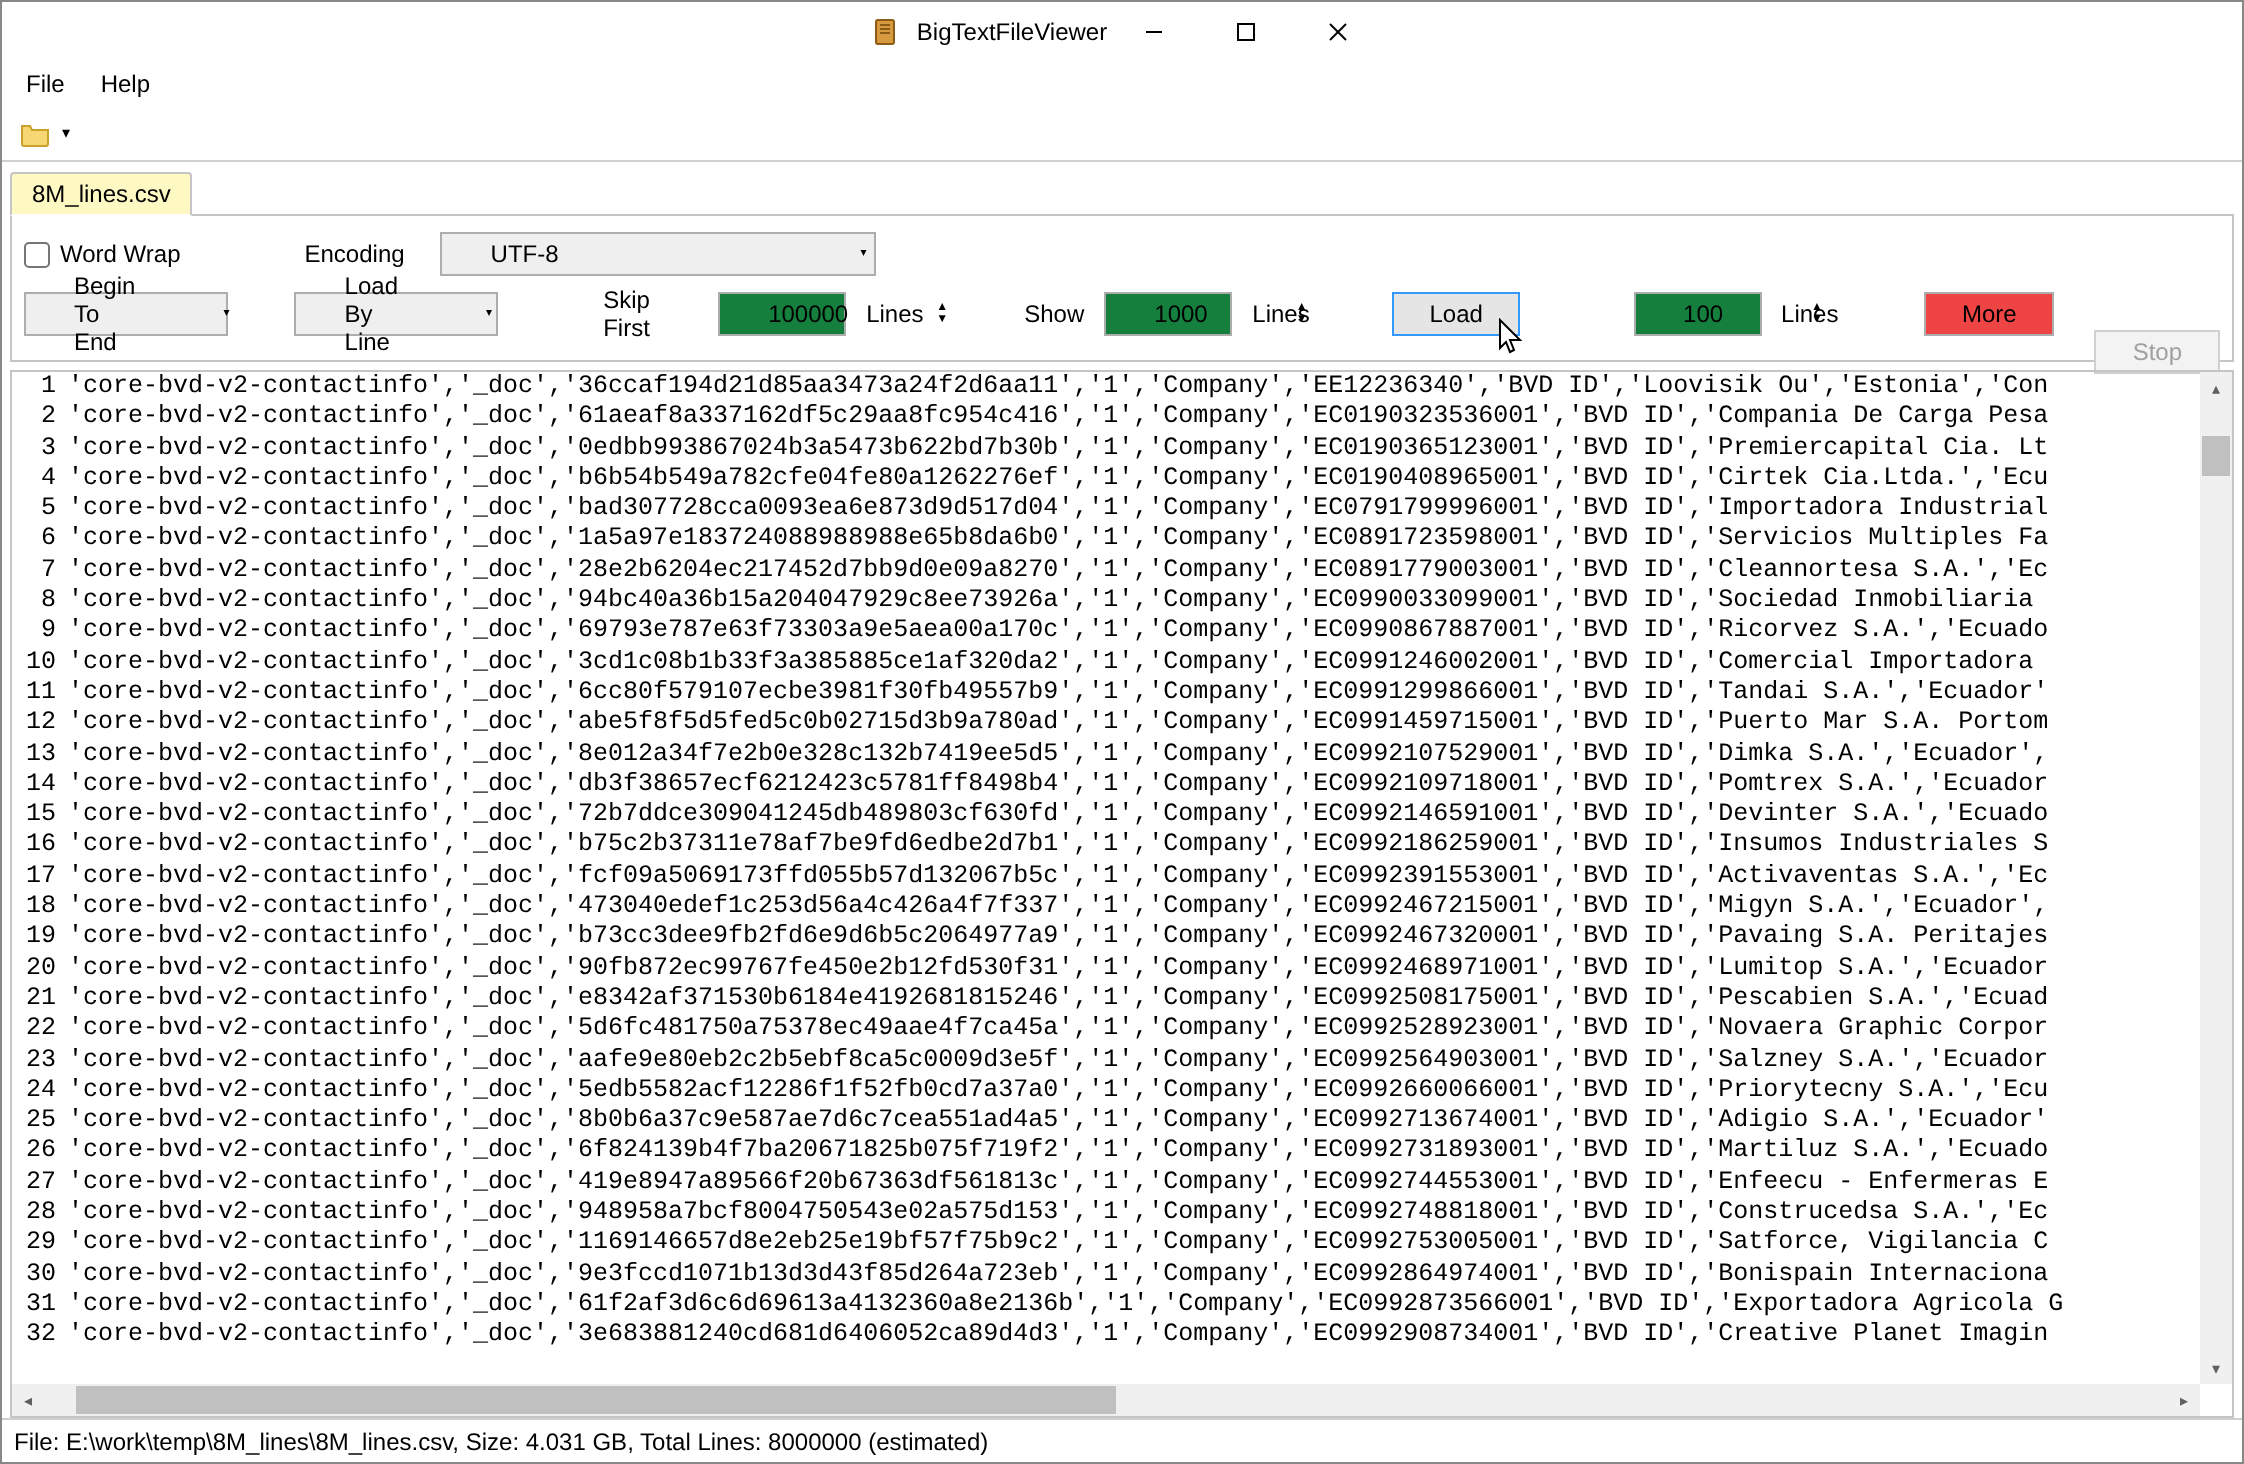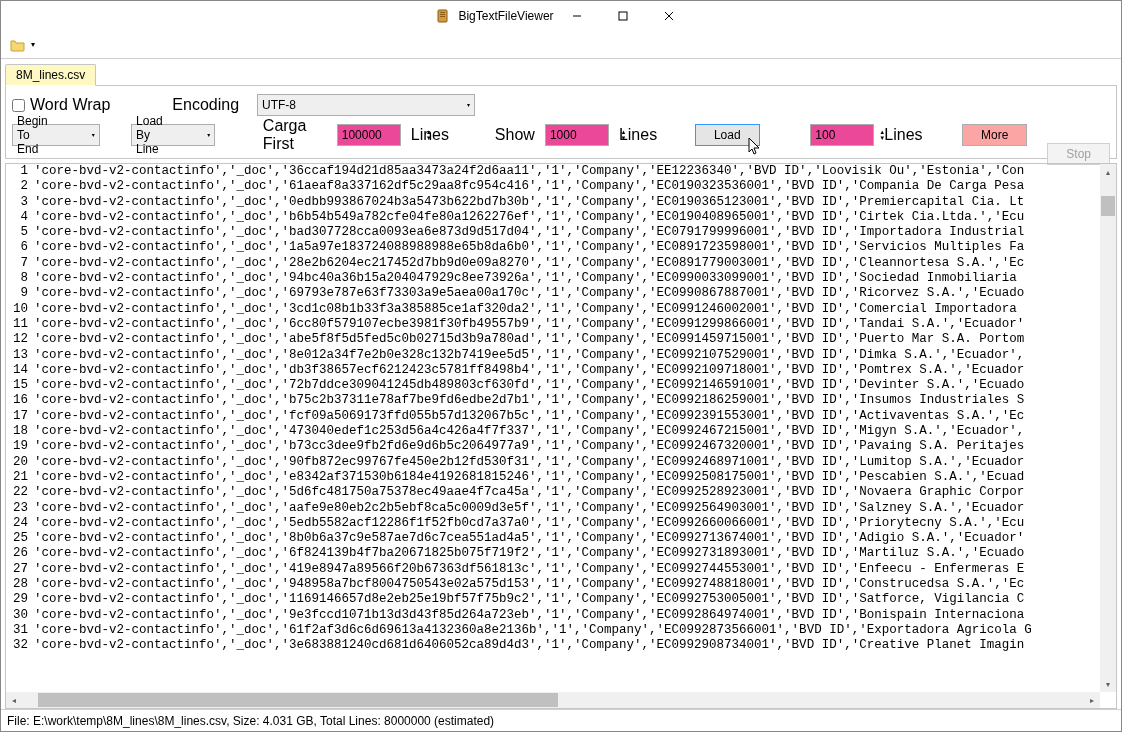--- a/index.html
+++ b/index.html
@@ -20,28 +20,28 @@
   .tool-btn { width: 22px; height: 22px; display: flex; align-items: center; justify-content: center; border: 1px solid transparent; }
   .tool-dd { font-size: 8px; }
   
   .tabs { display: flex; align-items: flex-end; padding: 0 4px; height: 24px; margin-top: 2px; }
   .tab { border: 1px solid #c5c5c5; border-bottom: 1px solid #fff; padding: 3px 10px; font-size: 12px; background: #fef9c3; position: relative; top: 1px; border-radius: 2px 2px 0 0; }
   
   .controls { border: 1px solid #c5c5c5; margin: 0 4px; padding: 4px 6px 8px 6px; }
   .ctrl-row { display: flex; align-items: center; gap: 10px; height: 30px; }
   .ctrl-row.row1 { gap: 18px; }
   .checkbox-wrap { display: flex; align-items: center; gap: 5px; }
-  .label { font-size: 16px; }
-  .select, .num-select { border: 1px solid #adadad; background: #efefef; font-size: 12px; height: 22px; display: flex; align-items: center; padding: 0 4px 0 4px; position: relative; gap: 44px; }
+  .label { font-size: 12px; }
+  .select, .num-select { border: 1px solid #adadad; background: #efefef; font-size: 12px; height: 22px; display: flex; align-items: center; padding: 0 4px 0 24px; position: relative; gap: 44px; }
   .select .arrow, .num-select .spin { margin-left: auto; display:flex; flex-direction:column; font-size:6px; line-height:6px; text-align:center; }
-  .num-select { background:#ec4899; width:64px; }
+  .num-select { background:#15803d; width:64px; }
   .enc-select { width: 218px; }
   .dir-select { width: 102px; }
   .mode-select { width: 102px; }
-  .btn { border: 1px solid #adadad; background: #fca5a5; height: 22px; display:flex; align-items:center; justify-content:center; padding: 0 18px; font-size:12px; cursor: default; }
+  .btn { border: 1px solid #adadad; background: #ef4444; height: 22px; display:flex; align-items:center; justify-content:center; padding: 0 18px; font-size:12px; cursor: default; }
   .btn.disabled { color:#a0a0a0; background:#f3f3f3; border-color:#d0d0d0;margin-top:38px; }
   .btn.highlight { border-color:#3399ff; background:#e5e5e5;justify-content:flex-end; }
   
   .text-wrap { flex: 1; margin: 4px 4px 0 4px; border: 1px solid #c5c5c5; position: relative; overflow: hidden; }
   .text-area { position:absolute; inset:0 16px 16px 0; overflow:hidden; font-family: Consolas, "Courier New", monospace; font-size: 12.5px; line-height: 15.3px; white-space: pre; padding: 0 2px; }
   .gutter-line { display:flex; }
   .ln { display:inline-block; width: 26px; text-align:right; padding-right:6px; color:#000; }
   .scroll-v { position:absolute; top:0; right:0; bottom:16px; width:16px; background:#f0f0f0; display:flex; flex-direction:column; align-items:center; justify-content:flex-start; }
   .scroll-v .thumb { margin-top:16px; width:14px; height:20px; background:#c0c0c0; }
   .scroll-h { position:absolute; left:0; right:16px; bottom:0; height:16px; background:#f0f0f0; display:flex; align-items:center; }
@@ -83,20 +83,24 @@
         </div>
       <div class="win-btn close">
           <svg width="10" height="10">
             <line x1="1" y1="1" x2="9" y2="9" stroke="#000" stroke-width="1"></line>
             <line x1="9" y1="1" x2="1" y2="9" stroke="#000" stroke-width="1"></line>
           </svg>
         </div>
     </div>
   </div>
 
+  <div class="menubar">
+    <span class="menu-item">File</span>
+    <span class="menu-item">Help</span>
+  </div>
 
   <div class="toolbar">
     <div class="tool-btn">
       <svg width="16" height="16" viewBox="0 0 16 16">
           <path d="M1 4 h4 l1 2 h8 v7 a1 1 0 0 1 -1 1 h-11 a1 1 0 0 1 -1 -1 z" fill="#f7d774" stroke="#c9a227" stroke-width="1"></path>
         </svg>
     </div>
     <span class="tool-dd">▾</span>
   </div>
 
@@ -121,21 +125,21 @@
       <div class="select dir-select">
         <span>Begin To End</span>
         <span class="arrow">▾</span>
       </div>
       <span style="width:14px"></span>
       <div class="select mode-select">
         <span>Load By Line</span>
         <span class="arrow">▾</span>
       </div>
       <span style="width:34px"></span>
-      <span class="label">Carga First</span>
+      <span class="label">Skip First</span>
       <div class="num-select">
         <span>100000</span>
         <span class="spin">▲<br>▼</span>
       </div>
       <span class="label">Lines</span>
       <span style="width:32px"></span>
       <span class="label">Show</span>
       <div class="num-select">
         <span>1000</span>
         <span class="spin">▲<br>▼</span>

